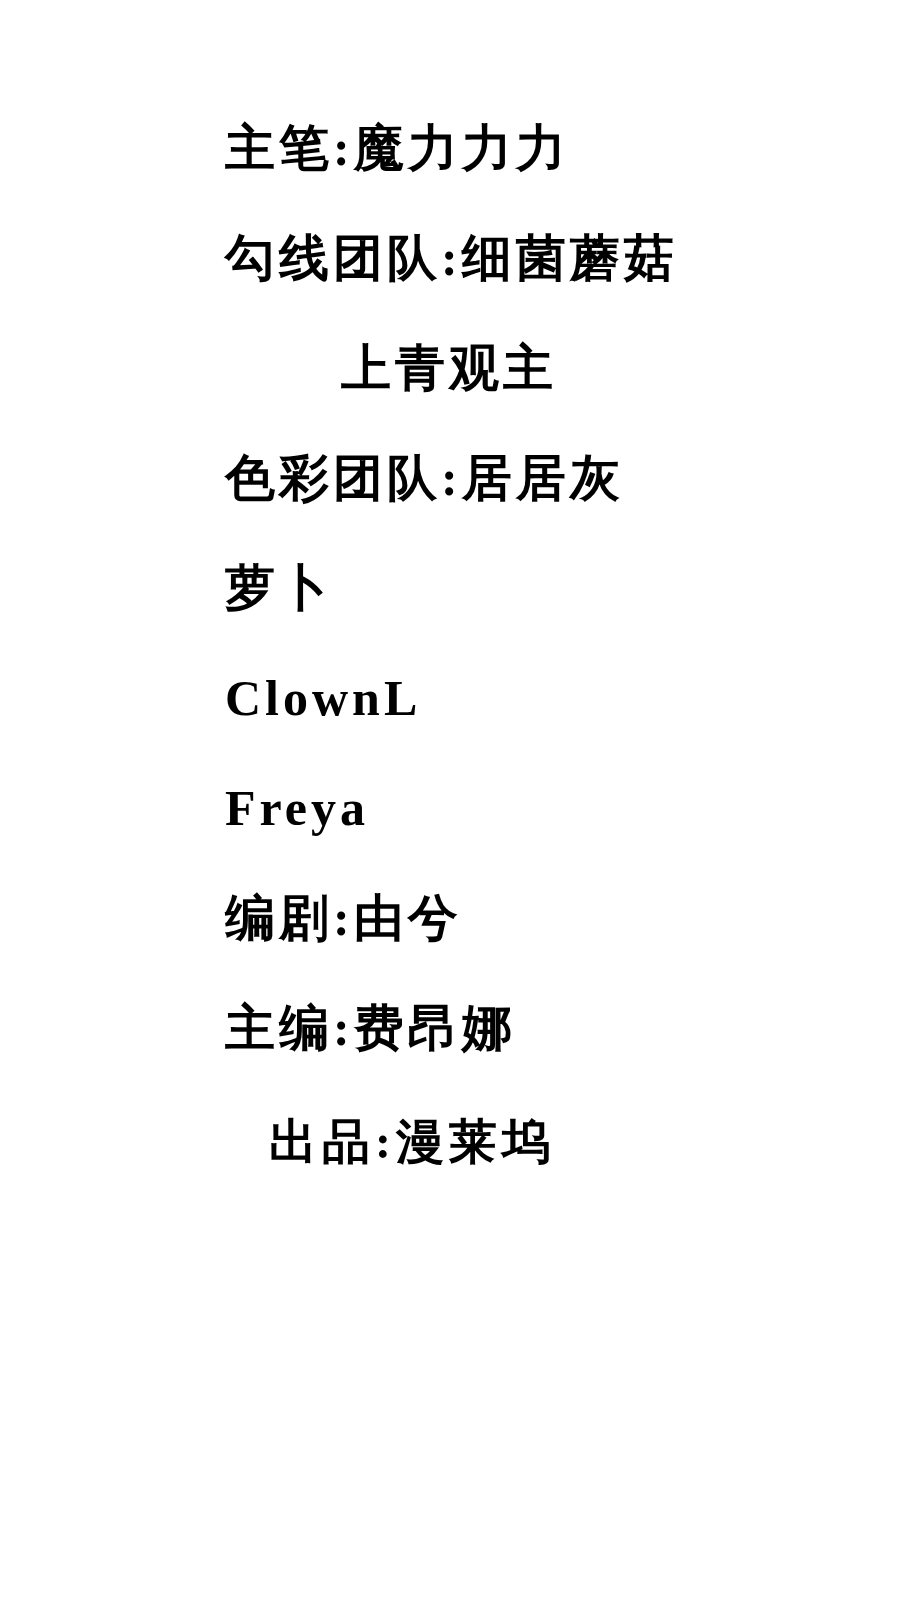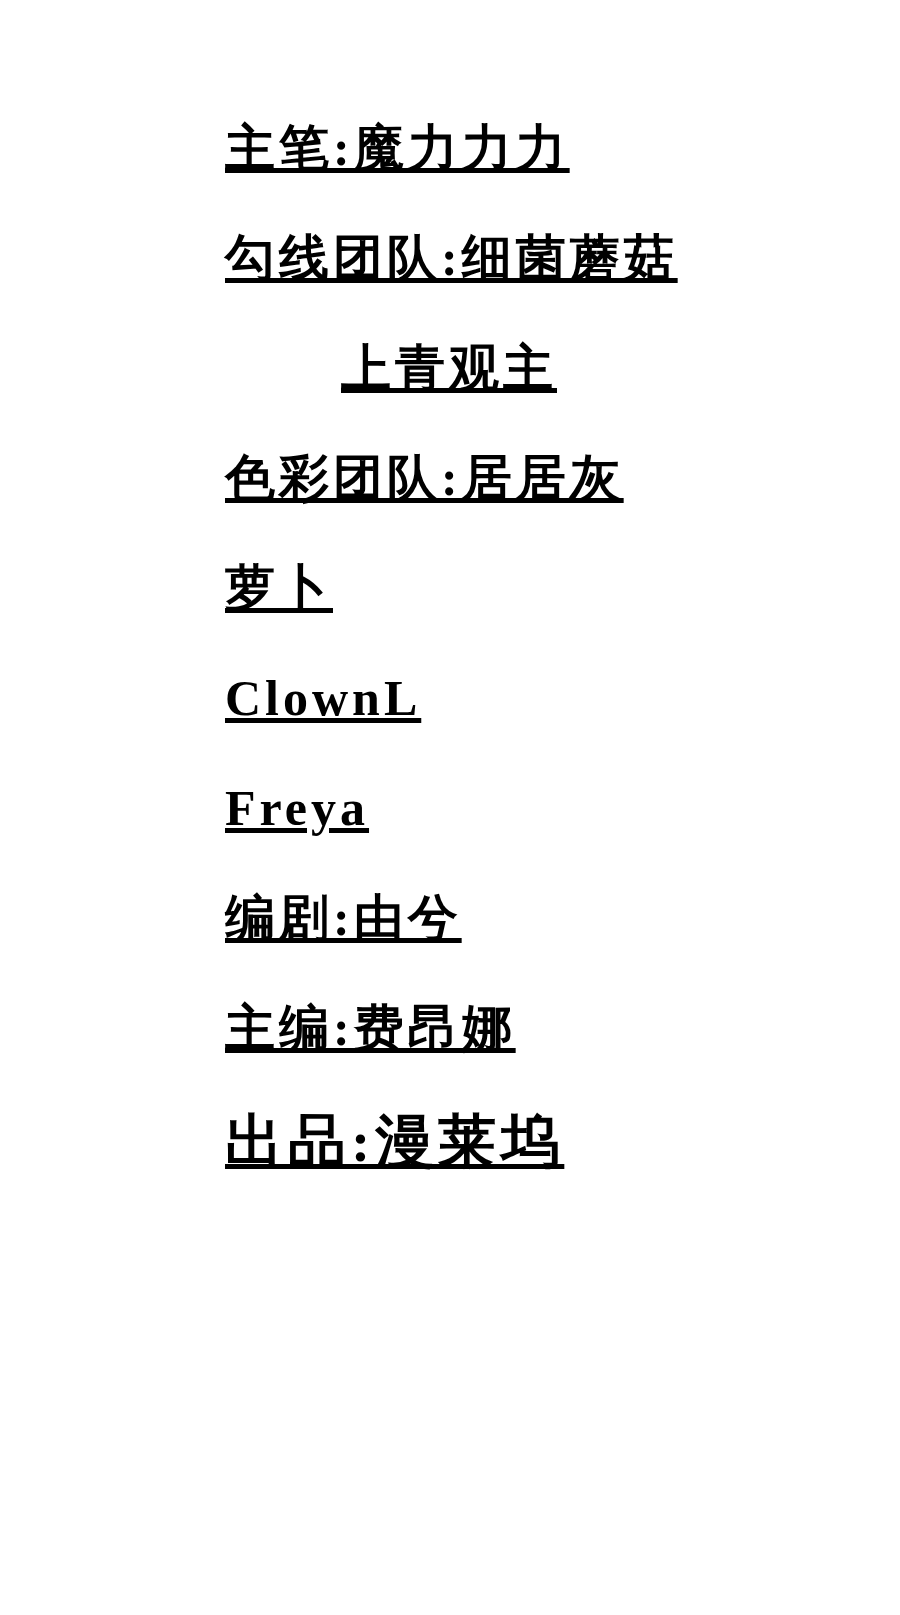--- a/index.html
+++ b/index.html
@@ -13,40 +13,40 @@
     overflow: hidden;
     font-family: "Liberation Serif", "DejaVu Serif", serif;
     color: #000000;
   }
   .credits {
     padding-top: 122px;
     padding-left: 225px;
     box-sizing: border-box;
     width: 900px;
     height: 1615px;
-    text-decoration: underline;
   }
   .credit-line {
     font-size: 50px;
     line-height: 52px;
     margin-bottom: 58px;
     font-weight: bold;
     letter-spacing: 4px;
     white-space: nowrap;
   }
   .credit-line.indent-sm {
     margin-left: 116px;
   }
   .credit-line.indent {
   }
   .credit-line.large {
-    font-size: 58px;
+    font-size: 48px;
     line-height: 60px;
     letter-spacing: 5px;
     margin-bottom: 0;
+    margin-left: 44px;
   }
 </style>
 </head>
 <body>
 
 <div class="credits">
   <div class="credit-line">主笔:魔力力力</div>
   <div class="credit-line">勾线团队:细菌蘑菇</div>
   <div class="credit-line indent-sm">上青观主</div>
   <div class="credit-line">色彩团队:居居灰</div>

